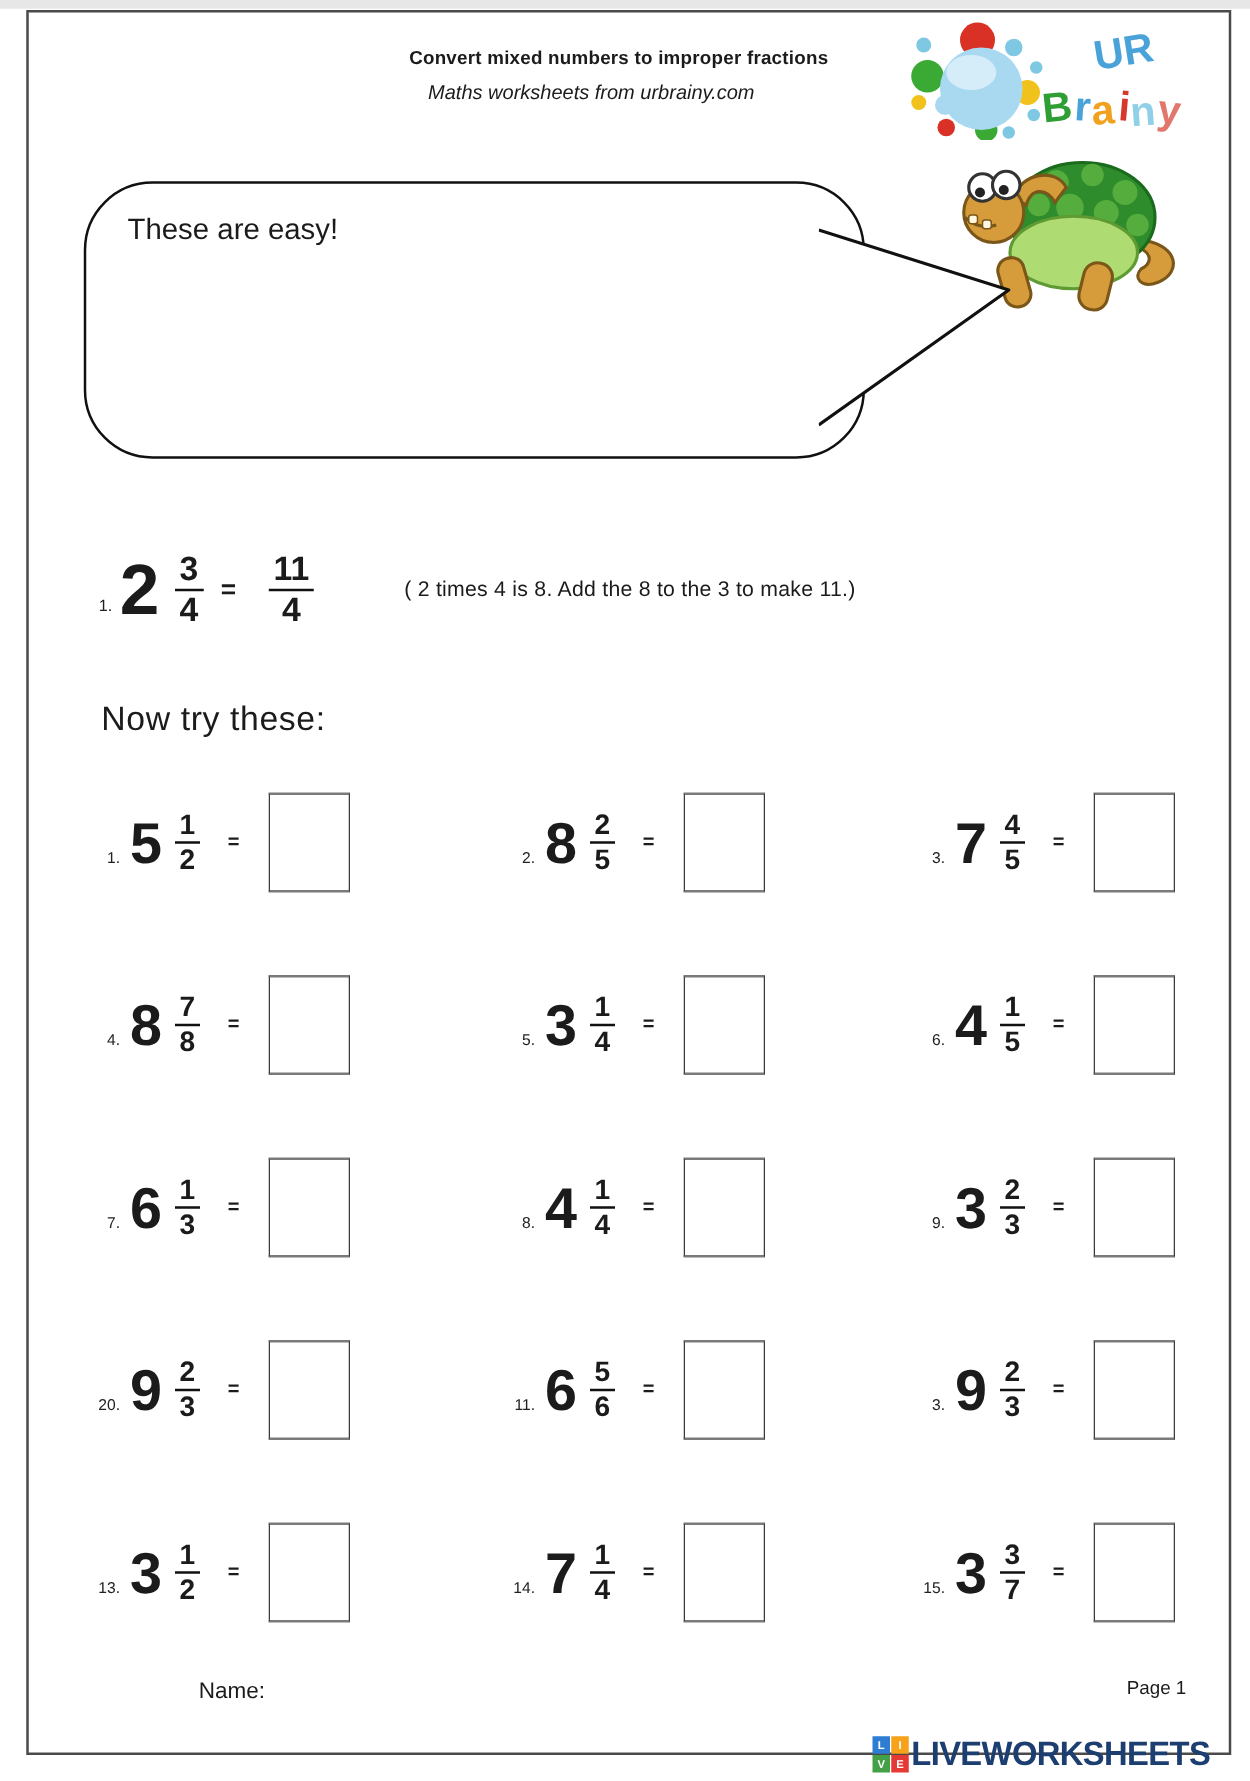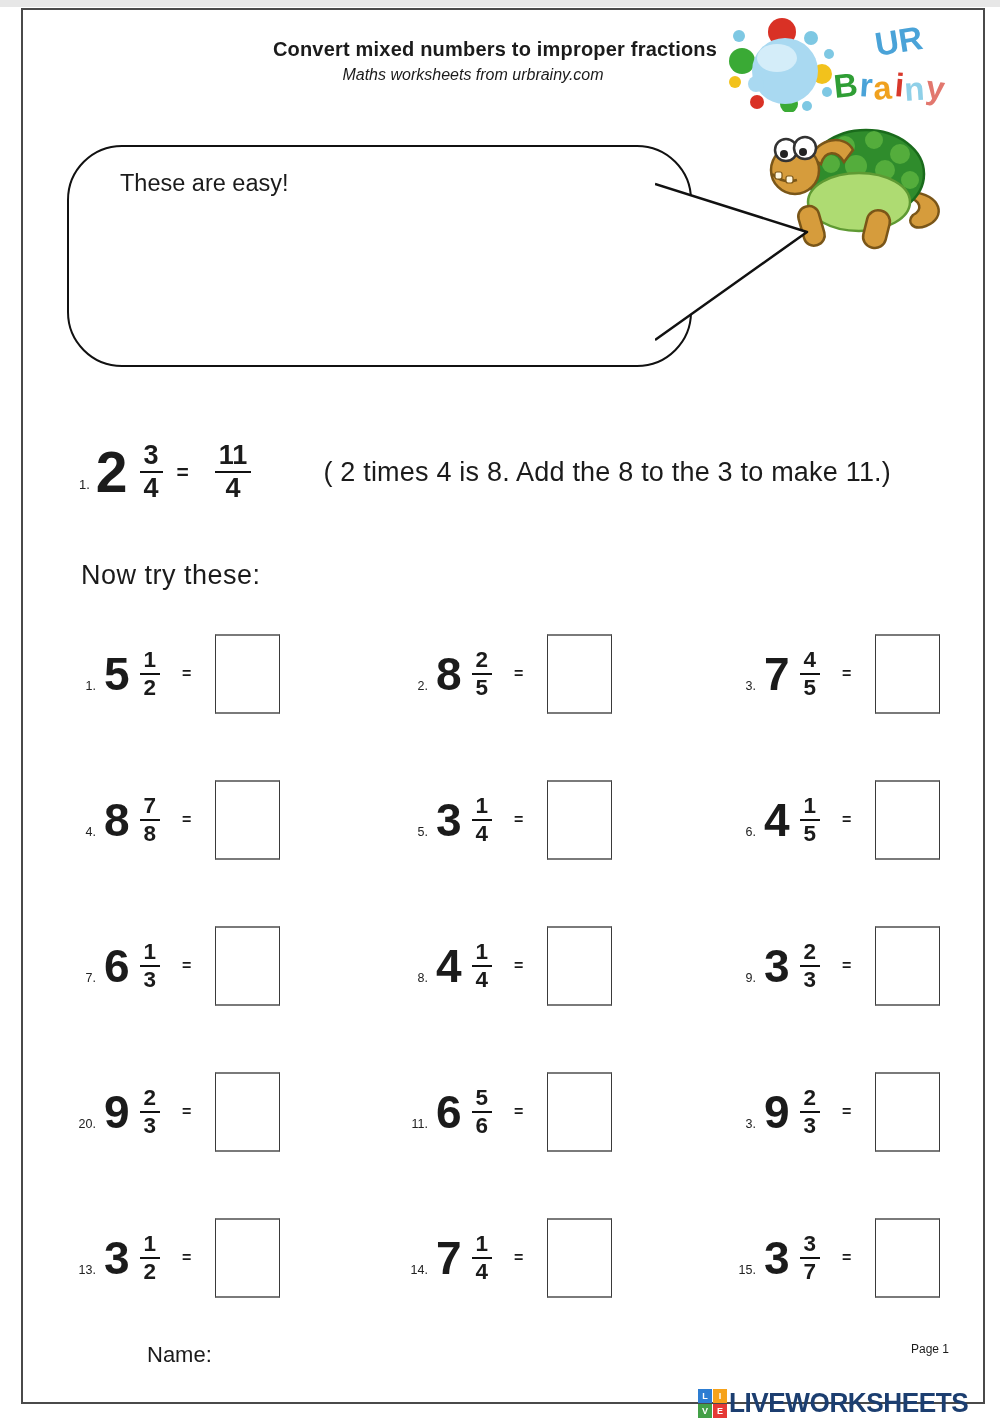--- a/index.html
+++ b/index.html
@@ -1,56 +1,56 @@
 <!DOCTYPE html>
 <html><head>
 <meta charset="utf-8">
 <style>
   * { margin:0; padding:0; box-sizing:border-box; }
   html,body { width:1000px; height:1425px; background:#ffffff; font-family:"Liberation Sans", sans-serif; color:#1b1b1b; }
   .topstrip { position:absolute; left:0; top:0; width:1000px; height:7px; background:#e7e7e7; }
   .page { position:absolute; left:21px; top:8px; width:964px; height:1396px; background:#ffffff; border:2px solid #4a4a4a; }
 
   
-  .hdr-title { position:absolute; left:0; top:28px; width:900px; text-align:center; font-size:20px; font-weight:700; letter-spacing:.2px;padding-left:44px; }
+  .hdr-title { position:absolute; left:0; top:28px; width:900px; text-align:center; font-size:15px; font-weight:700; letter-spacing:.2px;padding-left:44px; }
   .hdr-sub   { position:absolute; left:0; top:56px; width:900px; text-align:center; font-size:16px;font-style:italic; }
   .brand-svg { position:absolute; left:702px; top:6px; }
 
   
-  .bubble { position:absolute; left:44px; top:135px; width:625px; height:222px; background:#fff; border:2.5px solid #111; border-radius:55px; padding:20px 30px 0 51px; z-index:2; }
+  .bubble { position:absolute; left:44px; top:135px; width:625px; height:222px; background:#fff; border:2.5px solid #111; border-radius:55px; padding:20px 30px 0 33px; z-index:2; }
   .bubble p { font-size:23.5px; line-height:33px; margin-bottom:16px; }
   .tail-svg { position:absolute; left:632px; top:160px; z-index:3; }
   .turtle-svg { position:absolute; left:738px; top:112px; z-index:1; }
 
   
   .example { position:absolute; left:56px; top:432px; display:flex; align-items:center; }
   .ex-label { font-size:13px; align-self:flex-end; margin:0 6px 10px 0; color:#222; }
   .ex-whole { font-size:57px; font-weight:600; line-height:1; }
   .frac { display:inline-flex; flex-direction:column; align-items:center; line-height:1; }
   .frac .fnum { border-bottom:2.5px solid #111; padding:0 4px 2px; }
   .frac .fden { padding-top:2px; }
   .ex-frac { font-size:27px; font-weight:600; margin-left:12px; }
   .ex-eq { font-size:21px; font-weight:700; margin:0 14px; }
-  .ex-note { font-size:27px; margin-left:72px; letter-spacing:.2px; }
+  .ex-note { font-size:17px; margin-left:72px; letter-spacing:.2px; }
 
   .prompt { position:absolute; left:58px; top:550px; font-size:27px; letter-spacing:.5px; }
 
   
   .grid { position:absolute; left:45px; top:591px; width:910px; display:grid; grid-template-columns:332px 328px 1fr; grid-auto-rows:146px; align-items:center; }
   .problem { display:flex; align-items:center; }
   .plabel { width:28px; text-align:right; font-size:12.5px; color:#222; align-self:center; margin:24px 8px 0 0; }
   .whole { font-size:46px; font-weight:600; line-height:1; }
   .pfrac { font-size:22.5px; font-weight:600; margin-left:10px; }
   .pfrac .fnum { border-bottom:2px solid #111; padding:0 4px 2px; }
   .peq { font-size:16px; font-weight:700; margin:0 0 0 22px; }
   .abox { width:65px; height:80px; margin-left:24px; background:#fff; border:1.5px solid #3a3a3a; border-top:2px solid #7a7a7a; border-bottom:2px solid #7a7a7a; }
 
   
-  .name-label { position:absolute; left:124px; top:1332px; font-size:22px; }
-  .page-label { position:absolute; right:34px; top:1332px; font-size:12px;text-align:center; }
+  .name-label { position:absolute; left:136px; top:1332px; font-size:18px; }
+  .page-label { position:absolute; right:34px; top:1332px; font-size:15px;text-align:center; }
 
   
   .lw { position:absolute; left:698px; top:1388px; display:flex; align-items:center; z-index:5; }
   .lw-tiles { display:grid; grid-template-columns:14px 14px; grid-auto-rows:14px; gap:1px; margin-right:2px; }
   .lw-tile { display:flex; align-items:center; justify-content:center; color:#fff; font-size:9px; font-weight:700; }
   .lw-word { font-size:27px; font-weight:800; color:#1c3e70; letter-spacing:-.5px; transform:scaleX(.97); transform-origin:left; }
 </style>
 </head>
 <body>
 

